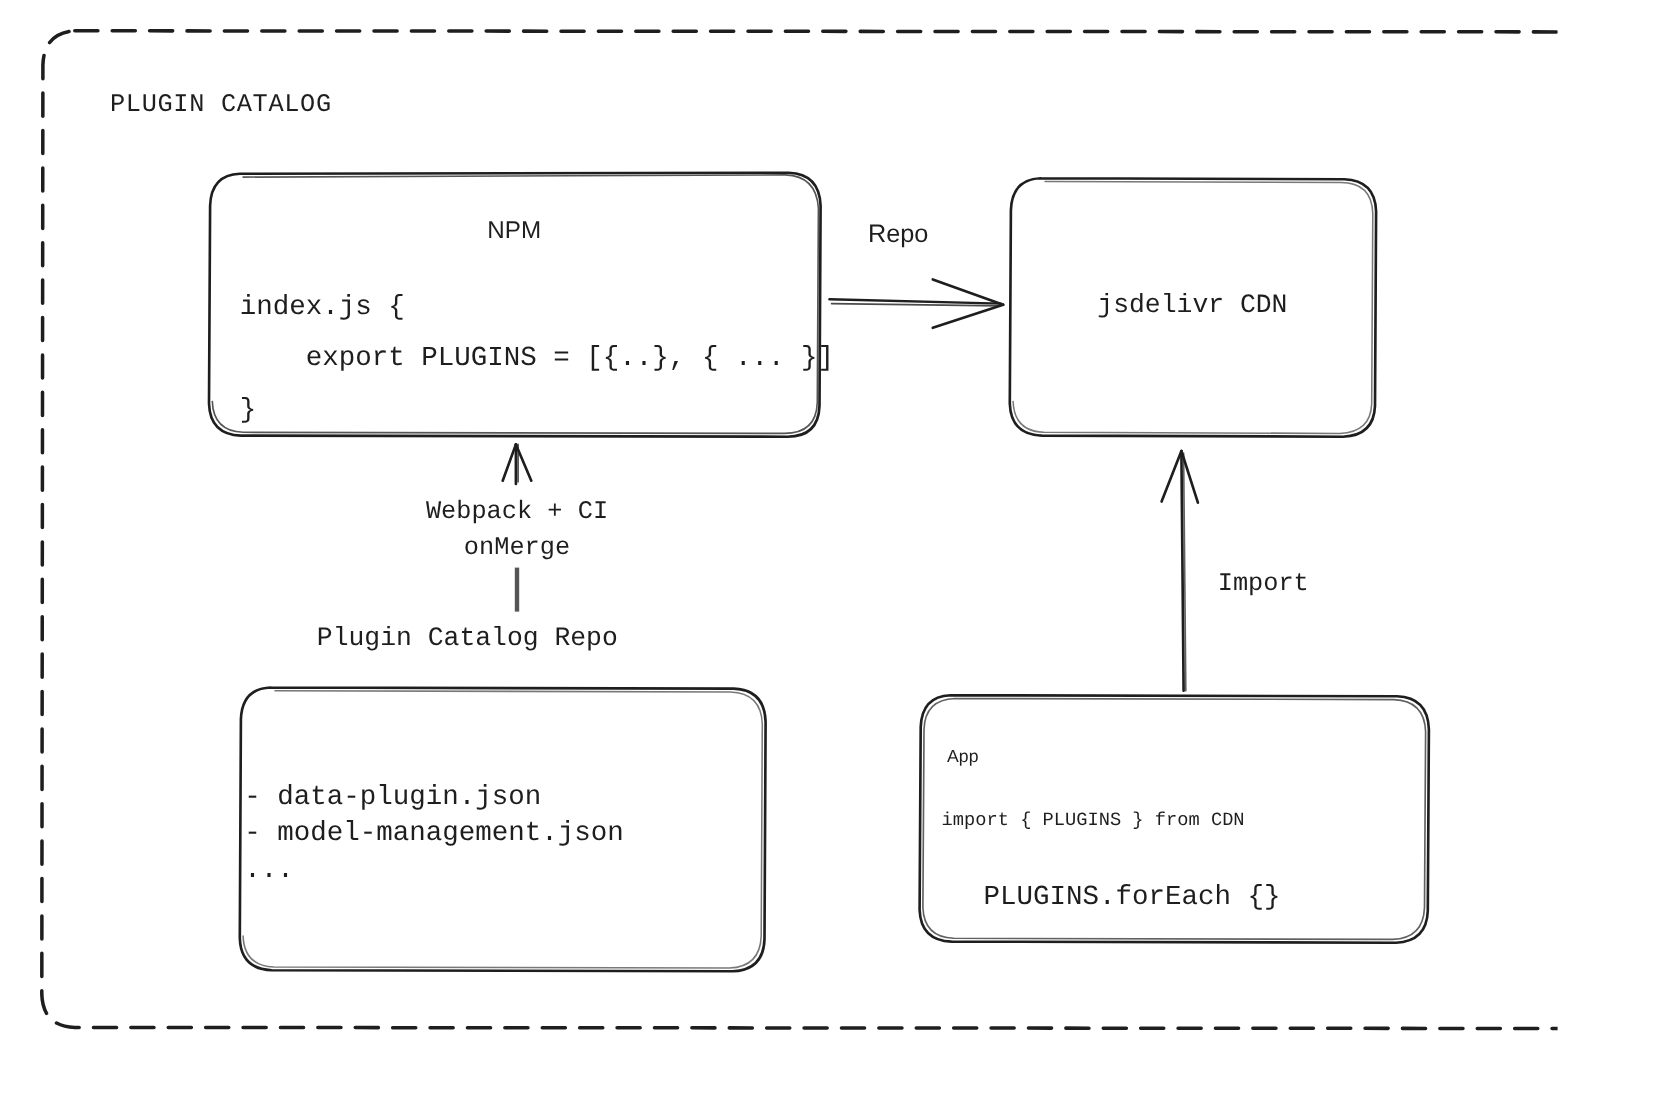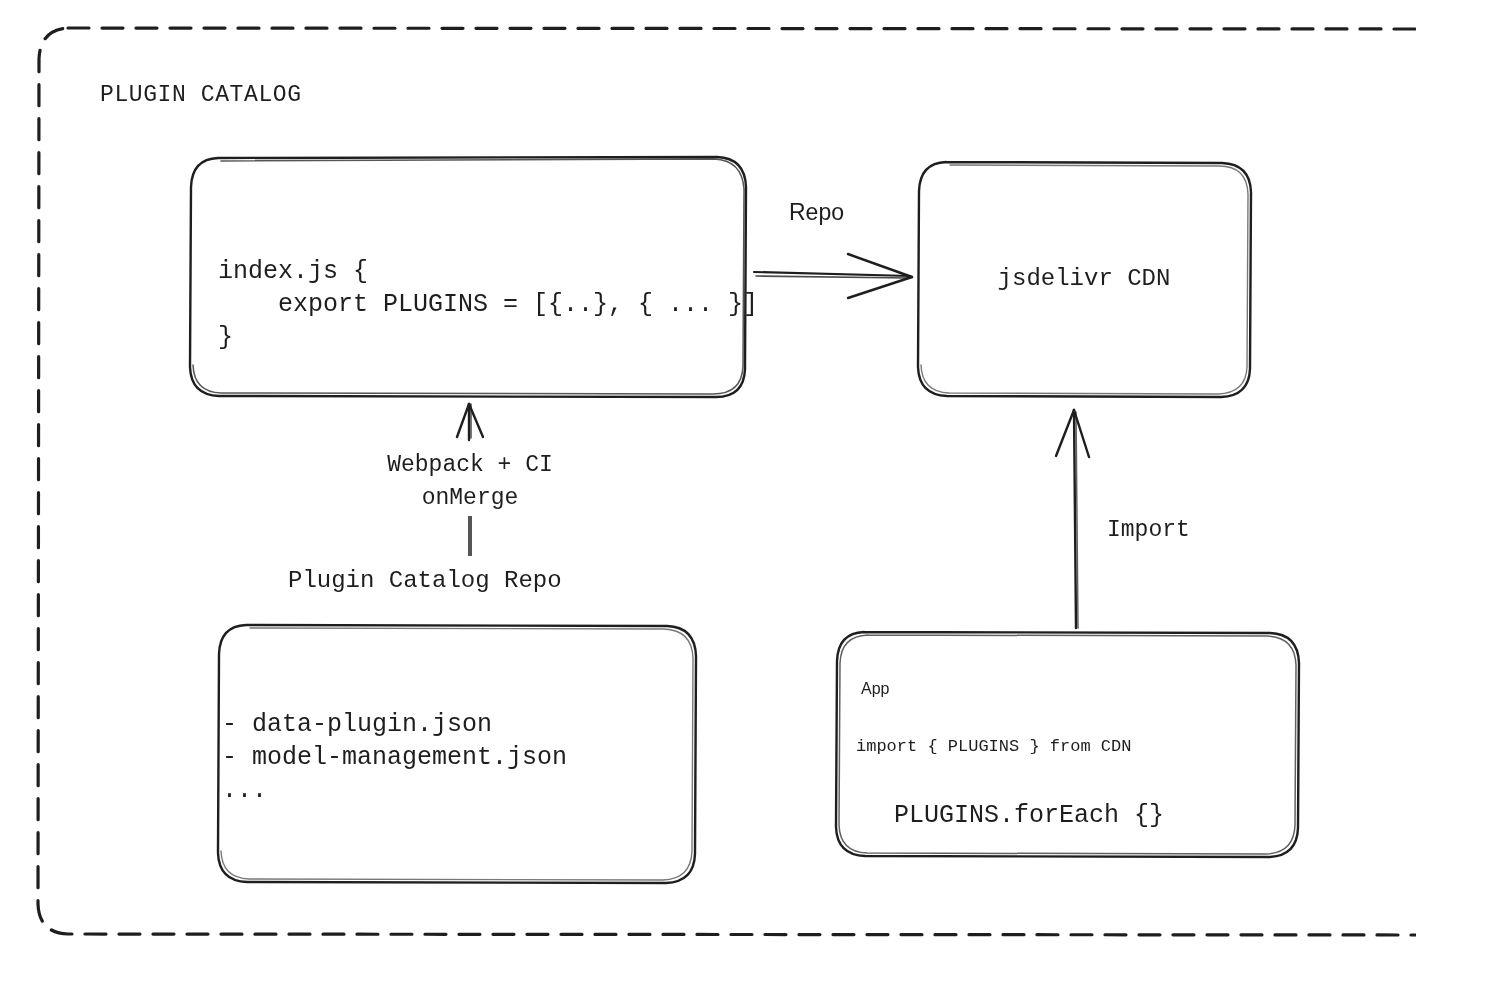--- a/index.html
+++ b/index.html
@@ -48,21 +48,21 @@
     left: 190px;
     top: 198px;
     width: 555px;
     text-align: center;
     font-size: 22px;
   }
   #npm-code {
     left: 218px;
     top: 255px;
     font-size: 25px;
-    line-height: 33px;
+    line-height: 47px;
   }
 
   
   #cdn-title {
     left: 918px;
     top: 267px;
     width: 332px;
     text-align: center;
     font-size: 24px;
   }
@@ -183,20 +183,21 @@
       <path d="M 1076 628 L 1074 410" fill="none" stroke="#1e1e1e" stroke-width="2.4" stroke-linecap="round"></path>
       <path d="M 1078 628 L 1076 412" fill="none" stroke="#1e1e1e" stroke-width="1.5" stroke-linecap="round" opacity="0.7"></path>
       <path d="M 1056 456 L 1074 410" fill="none" stroke="#1e1e1e" stroke-width="2.4" stroke-linecap="round"></path>
       <path d="M 1089 457 L 1074 410" fill="none" stroke="#1e1e1e" stroke-width="2.4" stroke-linecap="round"></path>
     </g>
 
   </svg>
 
   <div class="lbl mono" id="group-title">PLUGIN CATALOG</div>
 
+  <div class="lbl sans" id="npm-title">NPM</div>
 
   <div class="lbl mono" id="npm-code">index.js {
     export PLUGINS = [{..}, { ... }]
 }</div>
 
   <div class="lbl mono" id="cdn-title">jsdelivr CDN</div>
 
   <div class="lbl sans" id="cache-label">Repo</div>
 
   <div class="lbl mono" id="webpack-label">Webpack + CI

